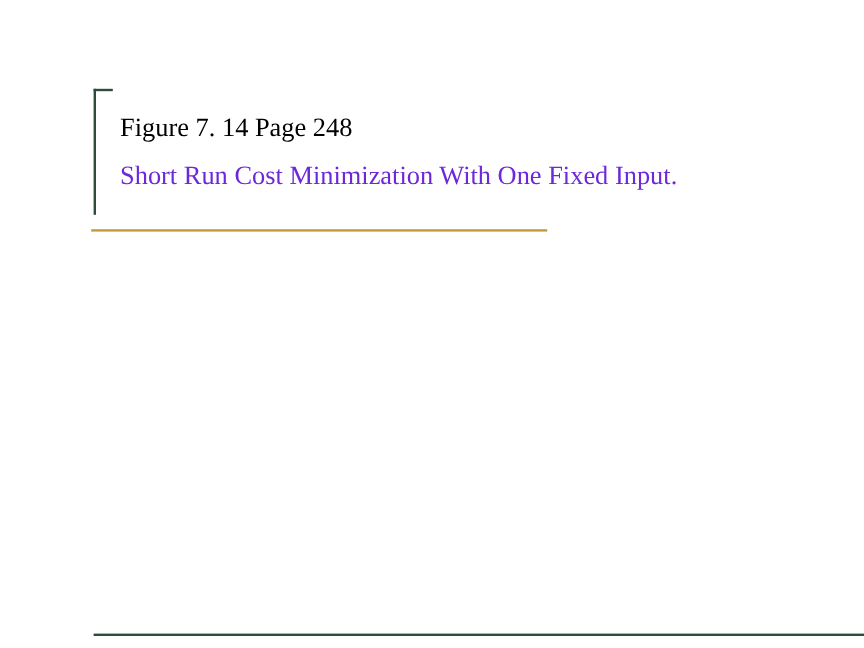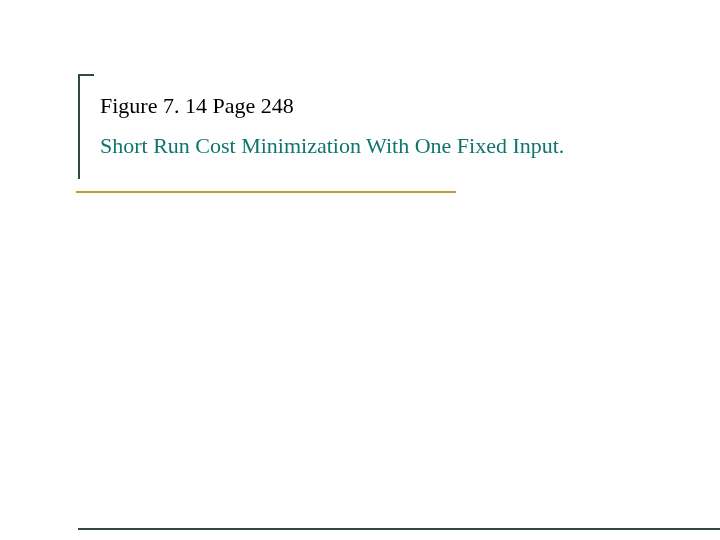--- a/index.html
+++ b/index.html
@@ -43,21 +43,21 @@
       height: 100%;
       background: #2d4d3a;
     }
     .title-line1 {
       font-size: 22px;
       color: #000000;
       line-height: 1.25;
     }
     .title-line2 {
       font-size: 22px;
-      color: #0f766e;
+      color: #6d28d9;
       line-height: 1.25;
     }
     .underline-accent {
       height: 2px;
       background: #c29b3a;
       width: 380px;
       margin-top: 2px;
       margin-left: 10px;
     }
     .bottom-rule {

